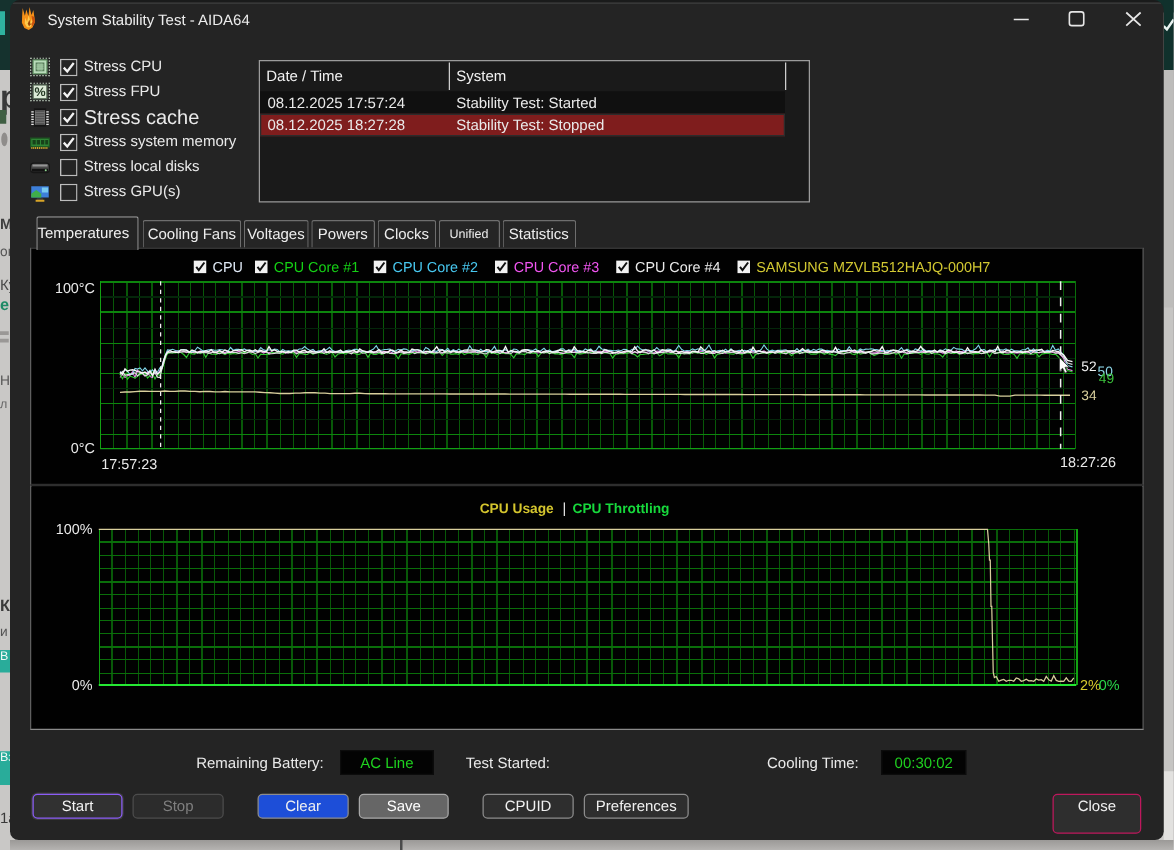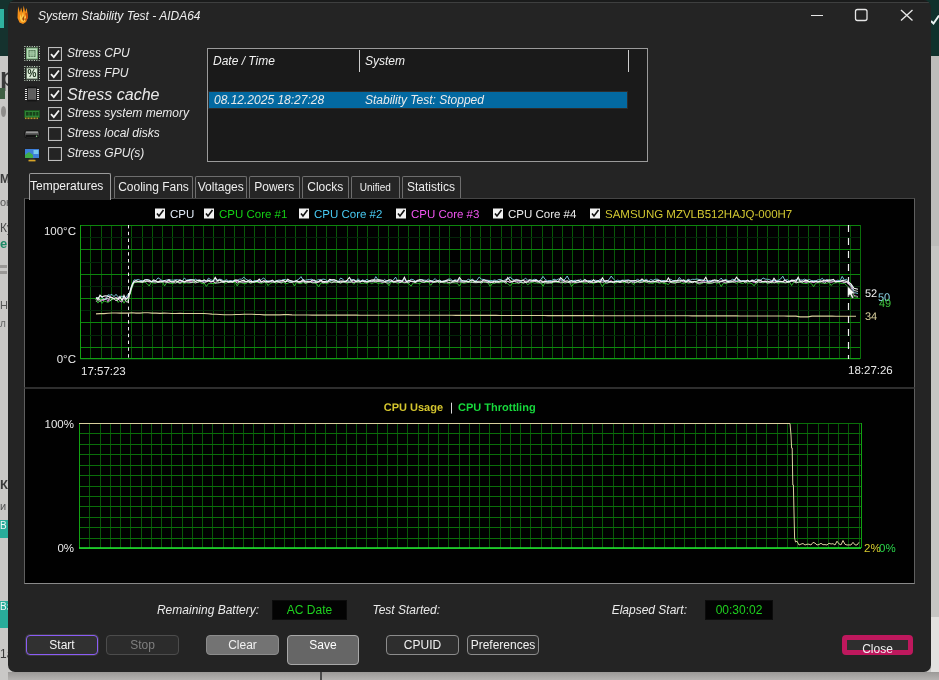--- a/index.html
+++ b/index.html
@@ -1,16 +1,16 @@
 <!DOCTYPE html>
 <html><head><meta charset="utf-8"><style>
 * { margin:0; padding:0; -webkit-font-smoothing:antialiased; }
 body { width:939px; height:680px; overflow:hidden; position:relative;
   background:#c9c8c6; font-family:"Liberation Sans", sans-serif; }
-.lbl { color:#eaeaea; white-space:nowrap;font-style:italic; }
+.lbl { color:#eaeaea; white-space:nowrap; }
 .bg { position:absolute; }
 </style></head><body>
 
 <div class="bg" style="left:0;top:0;width:20px;height:10px;background:#15322e"></div>
 <div class="bg" style="left:0;top:0;width:8px;height:56px;background:#15322e"></div>
 <div class="bg" style="left:0;top:9px;width:4px;height:19px;background:#2fb3a0"></div>
 <div class="bg" style="left:0;top:56px;width:8px;height:624px;background:#c9c8c6"></div>
 <div class="bg" style="left:0;top:62px;width:8px;color:#3a3a3a;font-size:26px;font-weight:bold;overflow:hidden">p</div>
 <div class="bg" style="left:0;top:88px;width:5px;height:11px;background:#3f5f43"></div>
 <div class="bg" style="left:1px;top:106px;width:5px;height:11px;background:#8f8d8b;border-radius:50%"></div>
@@ -116,21 +116,25 @@
     <svg style="position:absolute;left:40px;top:147px" width="14" height="14" viewBox="0 0 13 13">
       <rect x="0.5" y="0.5" width="12" height="12" fill="none" stroke="#bdbdbd" stroke-width="1"></rect>
     </svg>
     <div class="lbl" style="position:absolute;left:59px;top:146px;font-size:12px">Stress GPU(s)</div>
 
   <div style="position:absolute;left:199px;top:48px;width:441px;height:114px;background:#1a1a1a;border:1px solid #9b9b9b;box-sizing:border-box">
     <div class="lbl" style="position:absolute;left:5px;top:5px;font-size:12px;color:#f2f2f2">Date / Time</div>
     <div class="lbl" style="position:absolute;left:157px;top:5px;font-size:12px;color:#f2f2f2">System</div>
     <div style="position:absolute;left:151px;top:1px;width:1px;height:22px;background:#cdcdcd"></div>
     <div style="position:absolute;left:420px;top:1px;width:1px;height:22px;background:#cdcdcd"></div>
-    <div style="position:absolute;left:0;top:42px;width:420px;height:18px;background:#0369a1;border:1px solid #2c2c2c;box-sizing:border-box">
+    <div style="position:absolute;left:0;top:24px;width:420px;height:18px;background:#101010">
+      <div class="lbl" style="position:absolute;left:6px;top:2px;font-size:12px">08.12.2025 17:57:24</div>
+      <div class="lbl" style="position:absolute;left:157px;top:2px;font-size:12px">Stability Test: Started</div>
+    </div>
+    <div style="position:absolute;left:0;top:42px;width:420px;height:18px;background:#7f1d1d;border:1px solid #2c2c2c;box-sizing:border-box">
       <div class="lbl" style="position:absolute;left:5px;top:1px;font-size:12px">08.12.2025 18:27:28</div>
       <div class="lbl" style="position:absolute;left:156px;top:1px;font-size:12px">Stability Test: Stopped</div>
     </div>
   </div>
 
   <div style="position:absolute;left:21px;top:173px;width:82px;height:27px;background:#242424;border:1px solid #9a9a9a;border-bottom:none;box-sizing:border-box;z-index:5;text-align:left;font-size:12px;color:#f2f2f2;line-height:24px;border-radius:2px 2px 0 0">Temperatures</div>
     <div style="position:absolute;left:106px;top:176px;width:79px;height:23px;background:#252525;border:1px solid #6e6e6e;border-bottom:none;box-sizing:border-box;text-align:center;font-size:12px;color:#ededed;line-height:21px;border-radius:2px 2px 0 0">Cooling Fans</div>
     <div style="position:absolute;left:186.5px;top:176px;width:52.5px;height:23px;background:#252525;border:1px solid #6e6e6e;border-bottom:none;box-sizing:border-box;text-align:center;font-size:12px;color:#ededed;line-height:21px;border-radius:2px 2px 0 0">Voltages</div>
     <div style="position:absolute;left:241px;top:176px;width:50.5px;height:23px;background:#252525;border:1px solid #6e6e6e;border-bottom:none;box-sizing:border-box;text-align:center;font-size:12px;color:#ededed;line-height:21px;border-radius:2px 2px 0 0">Powers</div>
     <div style="position:absolute;left:293.5px;top:176px;width:47.5px;height:23px;background:#252525;border:1px solid #6e6e6e;border-bottom:none;box-sizing:border-box;text-align:center;font-size:12px;color:#ededed;line-height:21px;border-radius:2px 2px 0 0">Clocks</div>
@@ -192,32 +196,32 @@
       <text x="415" y="22.5" text-anchor="end" fill="#d4c52e" font-size="11" font-weight="bold">CPU Usage</text>
       <text x="422" y="22.5" fill="#e8e8e8" font-size="11.5">|</text>
       <text x="430" y="22.5" fill="#17d93c" font-size="11" font-weight="bold">CPU Throttling</text>
       <text x="46" y="39.5" text-anchor="end" fill="#e9e9e9" font-size="11.5">100%</text>
       <text x="46" y="164" text-anchor="end" fill="#e9e9e9" font-size="11.5">0%</text>
       <text x="836" y="164" fill="#d8cc2e" font-size="11.5">2%</text>
       <text x="851" y="164" fill="#2ad64a" font-size="11.5">0%</text>
     </svg>
 
   <div class="lbl" style="position:absolute;left:111px;top:603px;width:140px;text-align:right;font-size:12px">Remaining Battery:</div>
-  <div style="position:absolute;left:264px;top:600px;width:75px;height:20px;background:#030303;border:1px solid #0c0c0c;box-sizing:border-box;text-align:center;font-size:12px;line-height:18px;color:#1fd01f">AC Date</div>
+  <div style="position:absolute;left:264px;top:600px;width:75px;height:20px;background:#030303;border:1px solid #0c0c0c;box-sizing:border-box;text-align:center;font-size:12px;line-height:18px;color:#1fd01f">AC Line</div>
   <div class="lbl" style="position:absolute;left:332px;top:603px;width:100px;text-align:right;font-size:12px">Test Started:</div>
-  <div class="lbl" style="position:absolute;left:579px;top:603px;width:100px;text-align:right;font-size:12px">Elapsed Start:</div>
+  <div class="lbl" style="position:absolute;left:579px;top:603px;width:100px;text-align:right;font-size:12px">Cooling Time:</div>
   <div style="position:absolute;left:697px;top:600px;width:68px;height:20px;background:#030303;border:1px solid #0c0c0c;box-sizing:border-box;text-align:center;font-size:12px;line-height:18px;color:#1fd01f">00:30:02</div>
 
   <div style="position:absolute;left:18px;top:635px;width:72px;height:20px;background:#313131;border:1px solid #8b5cf6;color:#f4f4f4;box-shadow:0 0 0 1px #3c3c3c;box-sizing:border-box;border-radius:4px;text-align:center;font-size:12px;line-height:18px">Start</div>
     <div style="position:absolute;left:98px;top:635px;width:73px;height:20px;background:#2c2c2c;border:1px solid #4c4c4c;color:#7f7f7f;box-sizing:border-box;border-radius:4px;text-align:center;font-size:12px;line-height:18px">Stop</div>
-    <div style="position:absolute;left:198px;top:635px;width:73px;height:20px;background:#737373;border:1px solid #8c8c8c;color:#f0f0f0;box-sizing:border-box;border-radius:4px;text-align:center;font-size:12px;line-height:18px">Clear</div>
-    <div style="position:absolute;left:279px;top:635px;width:72px;height:30px;background:#666666;border:1px solid #a8a8a8;color:#ffffff;box-sizing:border-box;border-radius:4px;text-align:center;font-size:12px;line-height:18px">Save</div>
+    <div style="position:absolute;left:198px;top:635px;width:73px;height:20px;background:#1d4ed8;border:1px solid #8c8c8c;color:#f0f0f0;box-sizing:border-box;border-radius:4px;text-align:center;font-size:12px;line-height:18px">Clear</div>
+    <div style="position:absolute;left:279px;top:635px;width:72px;height:20px;background:#666666;border:1px solid #a8a8a8;color:#ffffff;box-sizing:border-box;border-radius:4px;text-align:center;font-size:12px;line-height:18px">Save</div>
     <div style="position:absolute;left:378px;top:635px;width:73px;height:20px;background:#2e2e2e;border:1px solid #8c8c8c;color:#f0f0f0;box-sizing:border-box;border-radius:4px;text-align:center;font-size:12px;line-height:18px">CPUID</div>
-    <div style="position:absolute;left:459px;top:635px;width:72px;height:20px;background:#2e2e2e;border:1px solid #8c8c8c;color:#f0f0f0;box-sizing:border-box;border-radius:4px;text-align:center;font-size:12px;line-height:18px">Preferences</div>
-    <div style="position:absolute;left:834px;top:635px;width:71px;height:20px;background:#2e2e2e;border:5px solid #be185d;color:#f0f0f0;box-sizing:border-box;border-radius:4px;text-align:center;font-size:12px;line-height:18px">Close</div>
+    <div style="position:absolute;left:459px;top:635px;width:84px;height:20px;background:#2e2e2e;border:1px solid #8c8c8c;color:#f0f0f0;box-sizing:border-box;border-radius:4px;text-align:center;font-size:12px;line-height:18px">Preferences</div>
+    <div style="position:absolute;left:834px;top:635px;width:71px;height:32px;background:#2e2e2e;border:1px solid #be185d;color:#f0f0f0;box-sizing:border-box;border-radius:4px;text-align:center;font-size:12px;line-height:18px">Close</div>
 </div>
 
 <svg style="position:absolute;left:16px;top:5px" width="14" height="20" viewBox="0 0 14 20">
   <path d="M2.1 1.3 L3.9 7.6 L5.1 2.5 L6.7 8 L7.6 0.5 L9.2 7 L10.7 3 L11.5 8.6 L12 12.6 L10 17 L7 18.9 L3.5 17.4 L1.5 13.1 L1.7 8 Z" fill="#f59018"></path>
   <path d="M4.2 9 L5.6 12.6 L7 7 L8.3 13 L9.6 9.7 L10.1 13.7 L8.3 16.8 L5.6 16.8 L3.8 13.7 Z" fill="#ffcb4d"></path>
   <path d="M6.2 13.9 L7.5 10.8 L8.5 14.4 L7.3 16.1 Z" fill="#9c4505"></path>
   <path d="M9.2 7.5 L11.5 8.6 L12 12.6 L10 16 L8.9 14.2 L10.1 12.4 L9.6 9.7 Z" fill="#c2470a" opacity="0.85"></path>
 </svg>
 
 </body></html>

